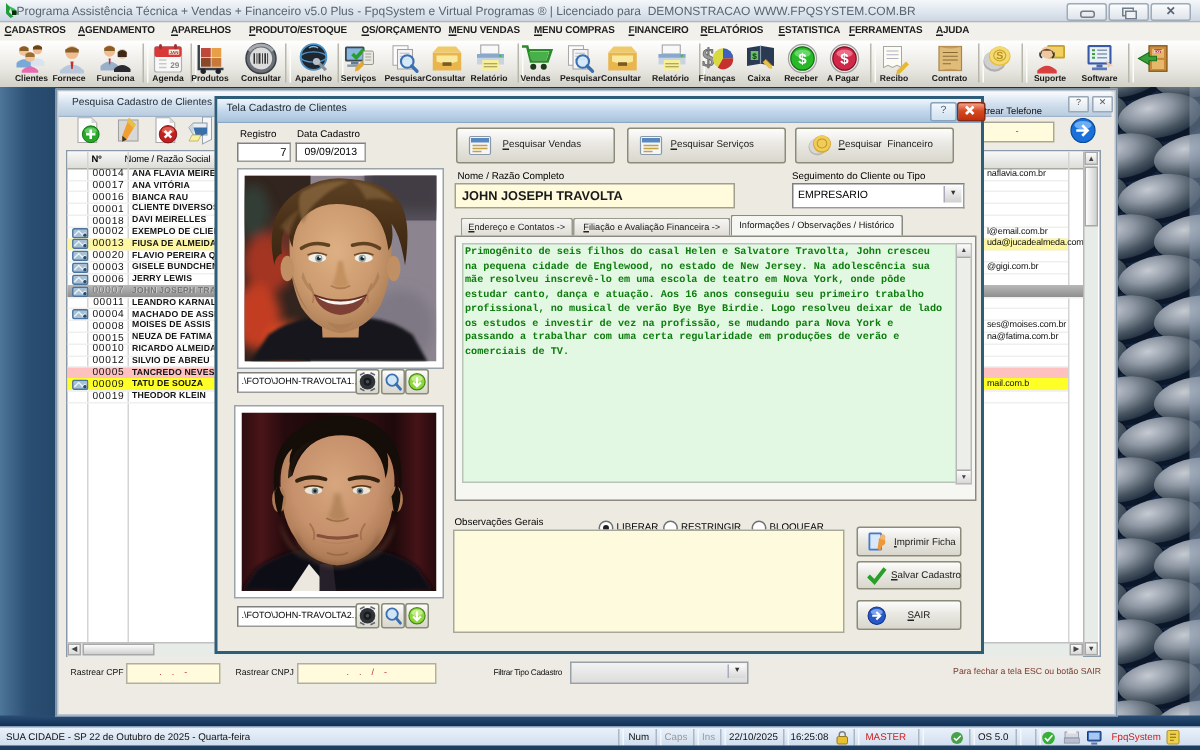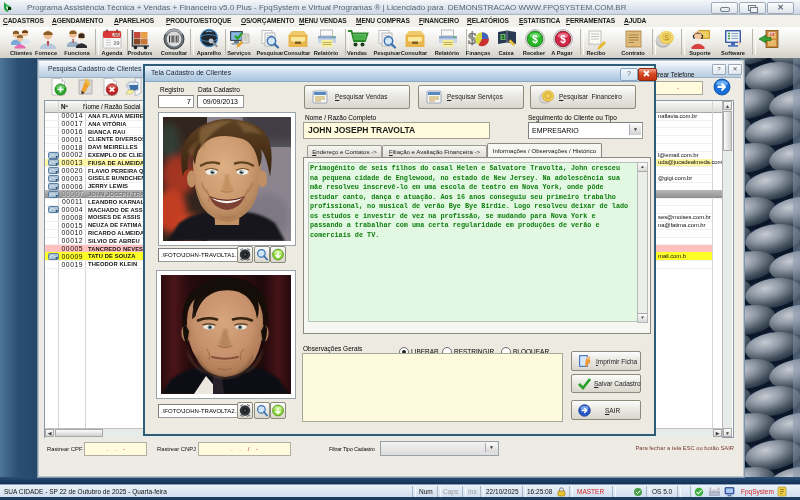--- a/index.html
+++ b/index.html
@@ -11,21 +11,21 @@
 </style>
 </head>
 <body>
 
 <div class="abs" id="titlebar" style="left:0;top:0;width:800px;height:14px;background:linear-gradient(#f4f7fa,#dfe6ee 55%,#ccd6e2);border-bottom:1px solid #aab6c4;">
   <svg class="abs" style="left:2px;top:1px" width="12" height="12" viewBox="0 0 12 12">
     <path d="M2 1 L5 4 L4 7 L7 10 L5 11 L2 8 Z" fill="#1f9e3a"></path>
     <path d="M4 3 L8 5 L10 8 L7 9 Z" fill="#2fc050"></path>
     <rect x="6" y="6" width="3" height="3" fill="#0a2a0a"></rect>
   </svg>
-  <div class="abs" style="left:27px;top:3px;font-size:8px;color:#57646f;white-space:nowrap;">Programa Assistência Técnica + Vendas + Financeiro v5.0 Plus - FpqSystem e Virtual Programas ® | Licenciado para&nbsp; DEMONSTRACAO WWW.FPQSYSTEM.COM.BR</div>
+  <div class="abs" style="left:11px;top:3px;font-size:8px;color:#57646f;white-space:nowrap;">Programa Assistência Técnica + Vendas + Financeiro v5.0 Plus - FpqSystem e Virtual Programas ® | Licenciado para&nbsp; DEMONSTRACAO WWW.FPQSYSTEM.COM.BR</div>
   <div class="abs" style="right:62px;top:2px;width:25px;height:10px;background:linear-gradient(#fbfcfd,#dde4ea);border:1px solid #9fabb8;border-radius:2px;">
       <div class="abs" style="left:8px;top:4px;width:8px;height:3px;border:1px solid #707d8a;border-radius:2px;"></div>
     </div>
   <div class="abs" style="right:34px;top:2px;width:25px;height:10px;background:linear-gradient(#fbfcfd,#dde4ea);border:1px solid #9fabb8;border-radius:2px;">
       <div class="abs" style="left:8px;top:2px;width:6px;height:4px;border:1px solid #707d8a;"></div>
       <div class="abs" style="left:10px;top:4px;width:6px;height:4px;border:1px solid #707d8a;background:#eef2f6;"></div>
     </div>
   <div class="abs" style="right:6px;top:2px;width:25px;height:10px;background:linear-gradient(#fbfcfd,#dde4ea);border:1px solid #9fabb8;border-radius:2px;color:#5a6675;font-size:8px;text-align:center;line-height:9px;font-weight:bold;">✕</div>
 </div>
 

